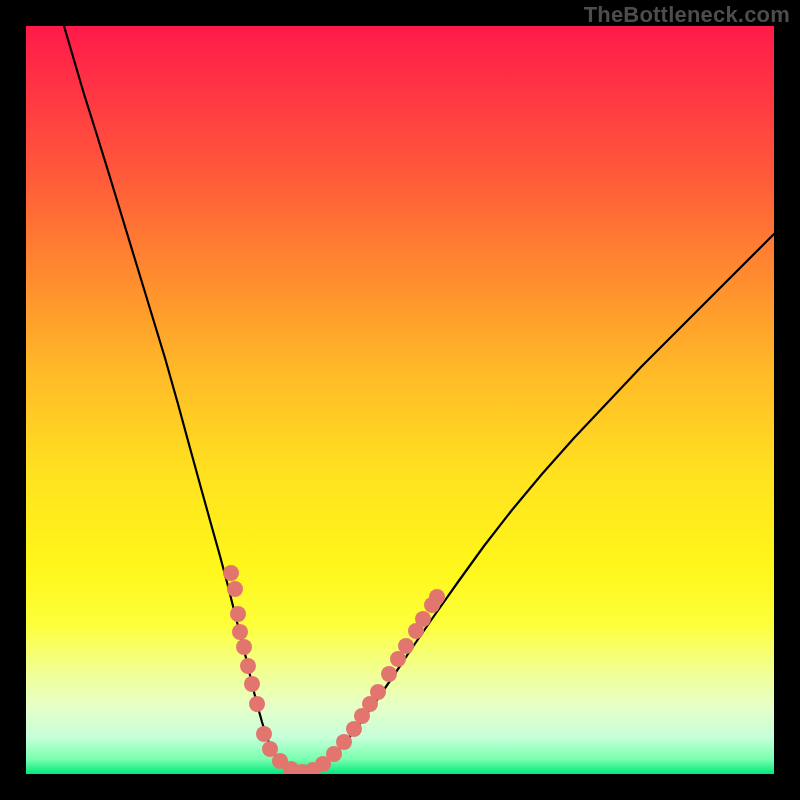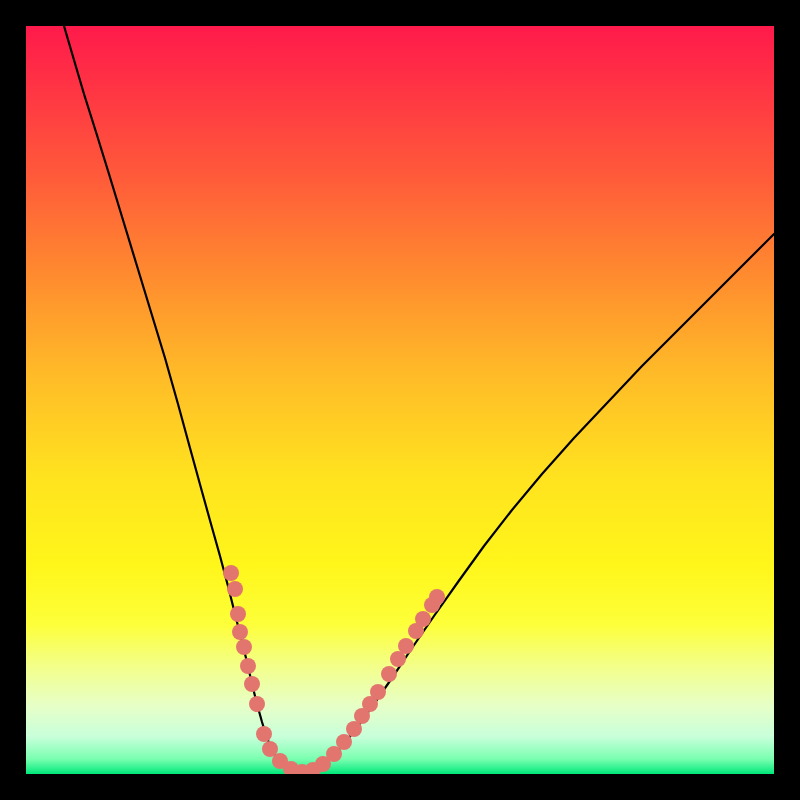--- a/index.html
+++ b/index.html
@@ -56,20 +56,21 @@
     top: 0;
     left: 0;
     width: 748px;
     height: 748px;
   }
 </style>
 </head>
 <body>
 
 <div class="frame">
+  <div class="watermark">TheBottleneck.com</div>
   <div class="plot">
     <svg class="curve" viewBox="0 0 748 748">
       <g id="curve-group">
           <path d="M 38 0 L 48 34 L 58 68 L 70 106 L 83 148 L 97 194 L 111 240 L 125 286 L 139 332 L 152 378 L 164 422 L 175 462 L 185 498 L 194 530 L 202 560 L 209 588 L 215 612 L 221 636 L 226 658 L 231 678 L 236 696 L 241 712 L 246 724 L 252 734 L 259 741 L 267 745 L 276 746" fill="none" stroke="#000000" stroke-width="2.2" stroke-linecap="round" stroke-linejoin="round"></path>
           <path d="M 276 746 L 285 745 L 295 740 L 306 731 L 318 718 L 332 700 L 348 678 L 366 652 L 386 622 L 408 590 L 432 556 L 458 520 L 486 484 L 516 448 L 548 412 L 582 376 L 616 340 L 650 306 L 682 274 L 712 244 L 738 218 L 748 208" fill="none" stroke="#000000" stroke-width="2.2" stroke-linecap="round" stroke-linejoin="round"></path>
         </g>
       <g id="marker-group">
           <circle cx="205" cy="547" r="8" fill="#e2766f"></circle>
           <circle cx="209" cy="563" r="8" fill="#e2766f"></circle>
           <circle cx="212" cy="588" r="8" fill="#e2766f"></circle>

